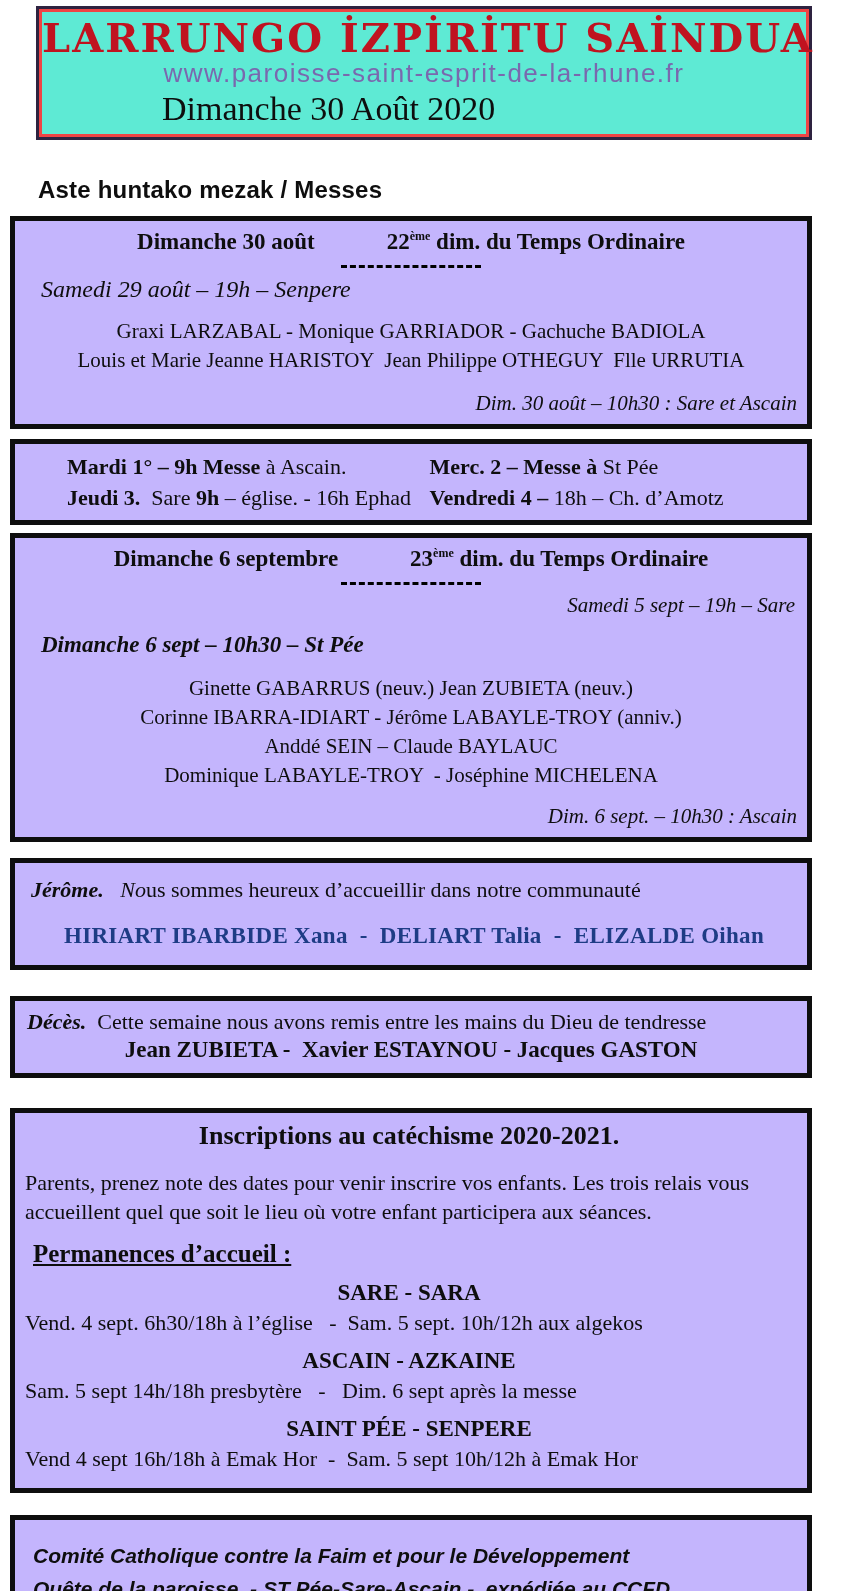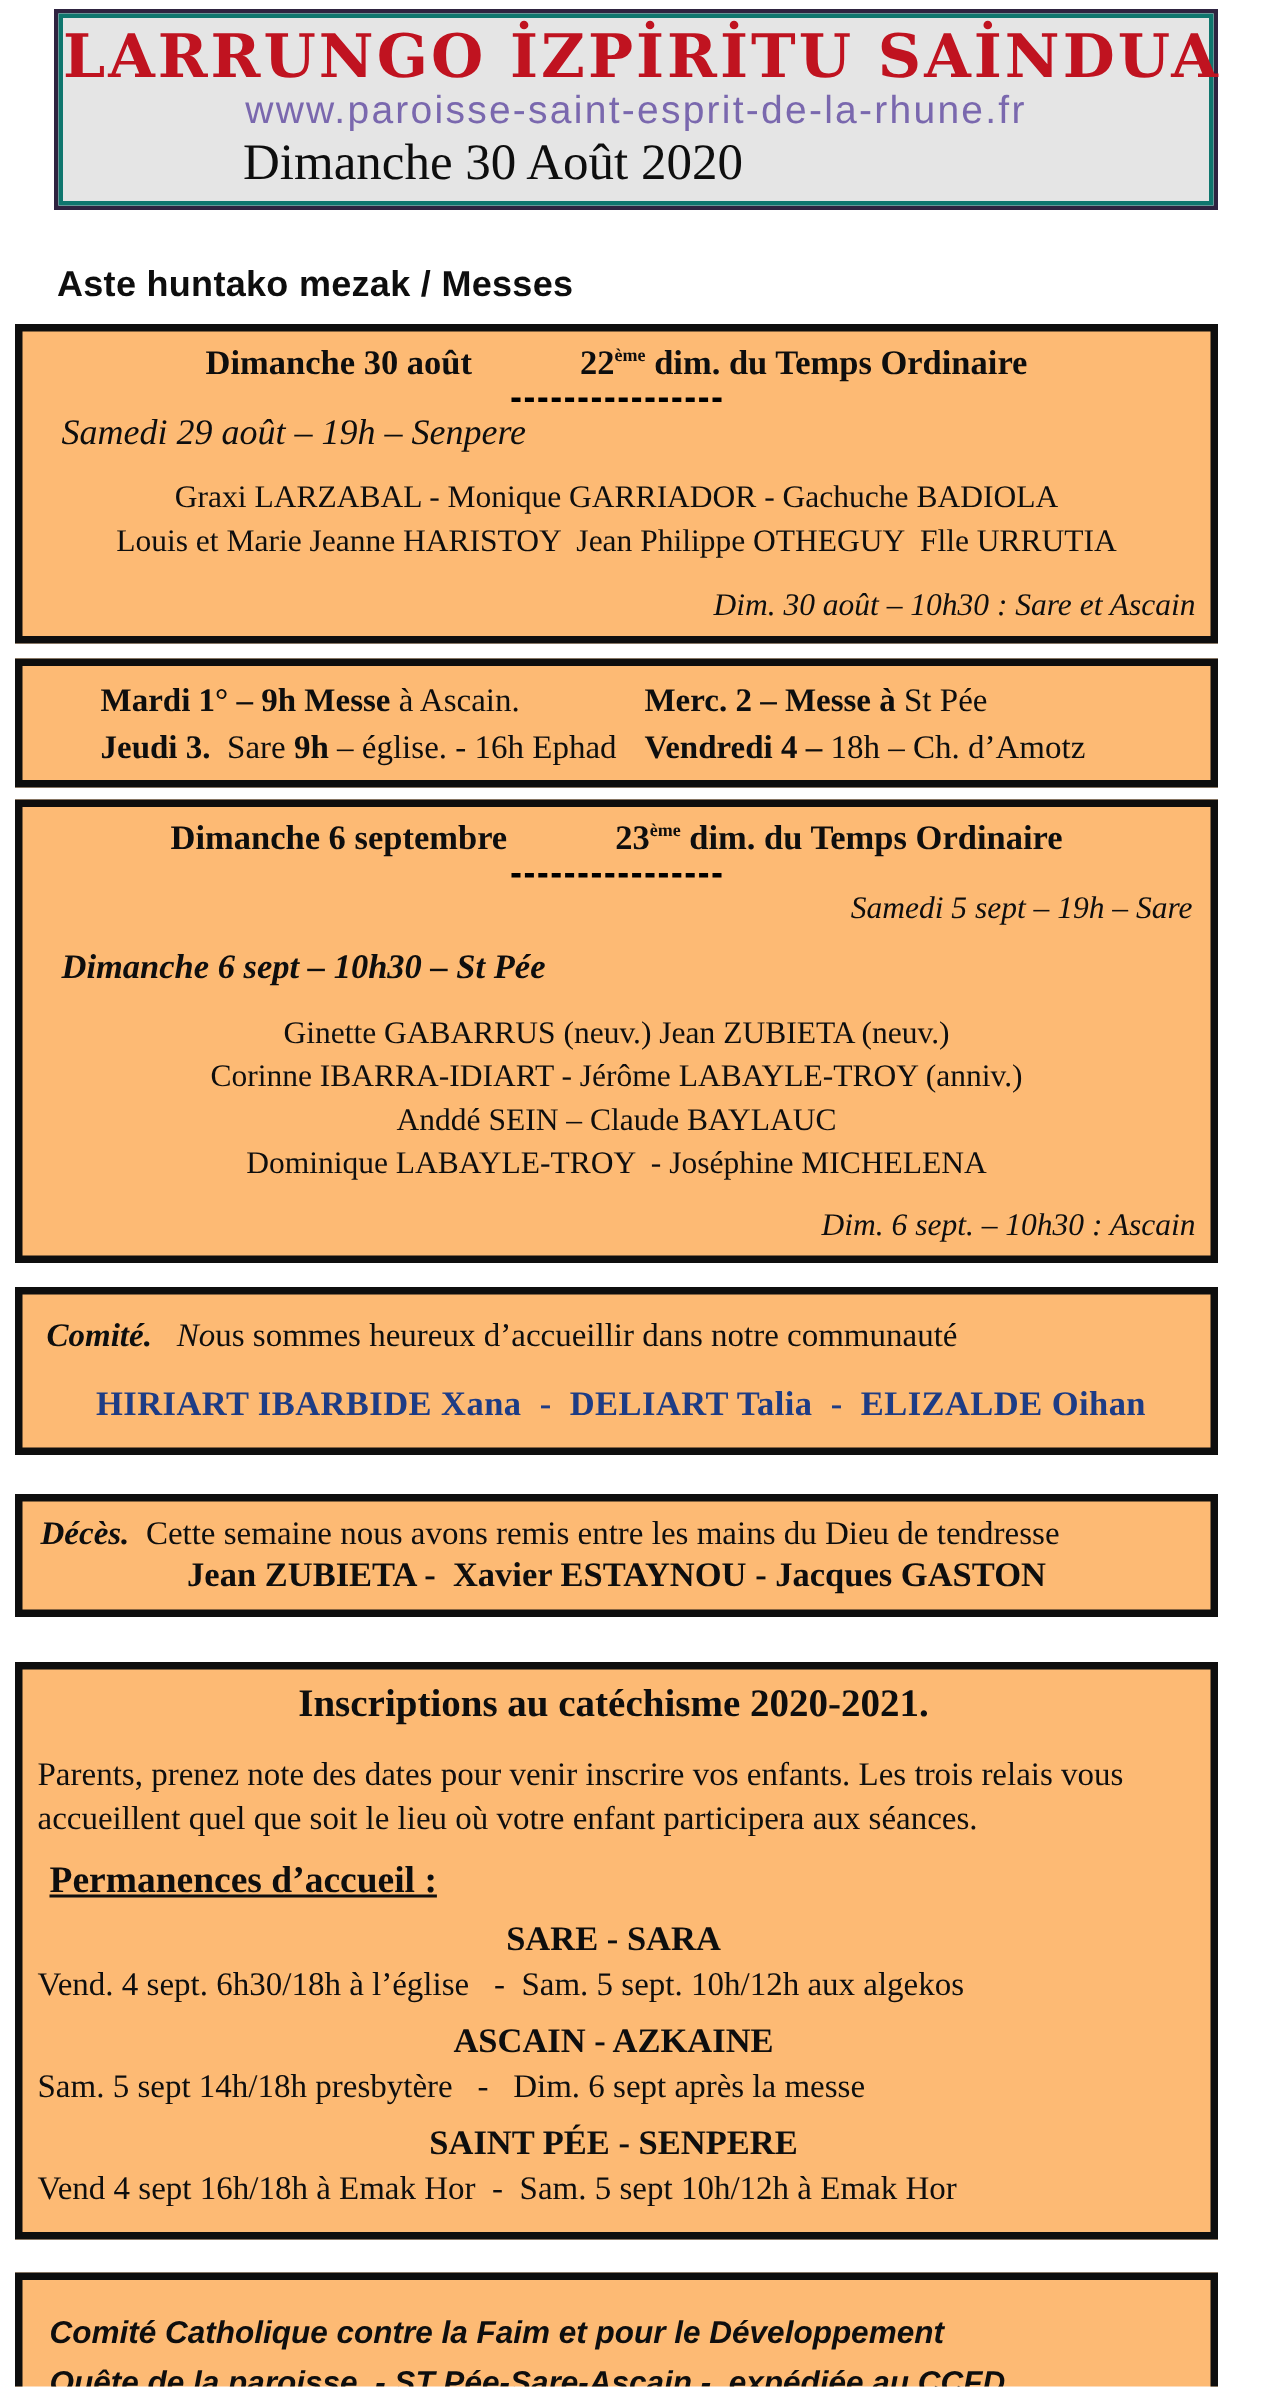--- a/index.html
+++ b/index.html
@@ -2,37 +2,37 @@
 <html><head>
 <meta charset="utf-8">
 <style>
   html,body{margin:0;padding:0;}
   body{
     width:850px;height:1591px;overflow:hidden;background:#ffffff;
     font-family:"Liberation Serif", serif;color:#0e0e0e;
   }
   
   .banner{margin:6px 38px 0 36px;border:3px solid #2e2340;}
-  .banner-inner{border:3px solid #0f766e;background:#e5e5e5;padding:5px 0 6px 0;text-align:center;}
+  .banner-inner{border:3px solid #ef4444;background:#5eead4;padding:5px 0 6px 0;text-align:center;}
   .banner-title{
     font-family:"DejaVu Serif", serif;font-weight:bold;color:#c01320;
     font-size:40px;letter-spacing:2px;line-height:1.05;white-space:nowrap;
   }
   .banner-url{
     font-family:"Liberation Sans", sans-serif;color:#7a68ae;
     font-size:26px;letter-spacing:1.5px;line-height:1.15;
   }
   .banner-date{font-size:34px;line-height:1.15;text-align:left;padding-left:120px;}
   
   .section-heading{
     font-family:Liberation Sans, sans-serif;font-weight:bold;
     font-size:24px;margin:36px 0 12px 38px;letter-spacing:0.2px;
   }
   
-  .box{border:5px solid #0e0e0e;margin:0 38px 0 10px;background:#fdba74;}
+  .box{border:5px solid #0e0e0e;margin:0 38px 0 10px;background:#c4b5fd;}
   .pre{white-space:pre-wrap;}
   .box-header{display:flex;justify-content:center;gap:72px;font-weight:bold;font-size:23px;padding-top:8px;}
   .box-header sup{font-size:12px;}
   .dashes{width:140px;border-top:3px dashed #000;margin:10px auto 0 auto;}
   .sat-line{font-style:italic;font-weight:normal;font-size:24px;margin:8px 0 14px 26px;}
   .center-names{text-align:center;font-size:21px;line-height:1.38;}
   .right-note{text-align:right;font-style:italic;font-size:21px;padding:0 10px 8px 0;}
   
   .box-week1 .right-note{margin-top:16px;}
   
@@ -113,21 +113,21 @@
   <div class="right-note-top">Samedi 5 sept – 19h – Sare</div>
   <div class="sun-line">Dimanche 6 sept – 10h30 – St Pée</div>
   <div class="center-names pre">Ginette GABARRUS (neuv.) Jean ZUBIETA (neuv.)</div>
   <div class="center-names pre">Corinne IBARRA-IDIART - Jérôme LABAYLE-TROY (anniv.)</div>
   <div class="center-names pre">Anddé SEIN – Claude BAYLAUC</div>
   <div class="center-names pre">Dominique LABAYLE-TROY  - Joséphine MICHELENA</div>
   <div class="right-note">Dim. 6 sept. – 10h30 : Ascain</div>
 </div>
 
 <div class="box box-bapteme mb26">
-  <div class="bapteme-intro"><span class="bapteme-label">Comité.</span><span>&nbsp;&nbsp;&nbsp;</span><span class="ital">No</span><span>us sommes heureux d’accueillir dans notre communauté</span></div>
+  <div class="bapteme-intro"><span class="bapteme-label">Jérôme.</span><span>&nbsp;&nbsp;&nbsp;</span><span class="ital">No</span><span>us sommes heureux d’accueillir dans notre communauté</span></div>
   <div class="bapteme-names pre">HIRIART IBARBIDE Xana  -  DELIART Talia  -  ELIZALDE Oihan</div>
 </div>
 
 <div class="box box-deces mb30">
   <div class="deces-line1 pre"><span class="deces-label">Décès.</span><span>  Cette semaine nous avons remis entre les mains du Dieu de tendresse</span></div>
   <div class="deces-names pre">Jean ZUBIETA -  Xavier ESTAYNOU - Jacques GASTON</div>
 </div>
 
 <div class="box box-cate mb22">
   <div class="cate-title">Inscriptions au catéchisme 2020-2021.</div>

